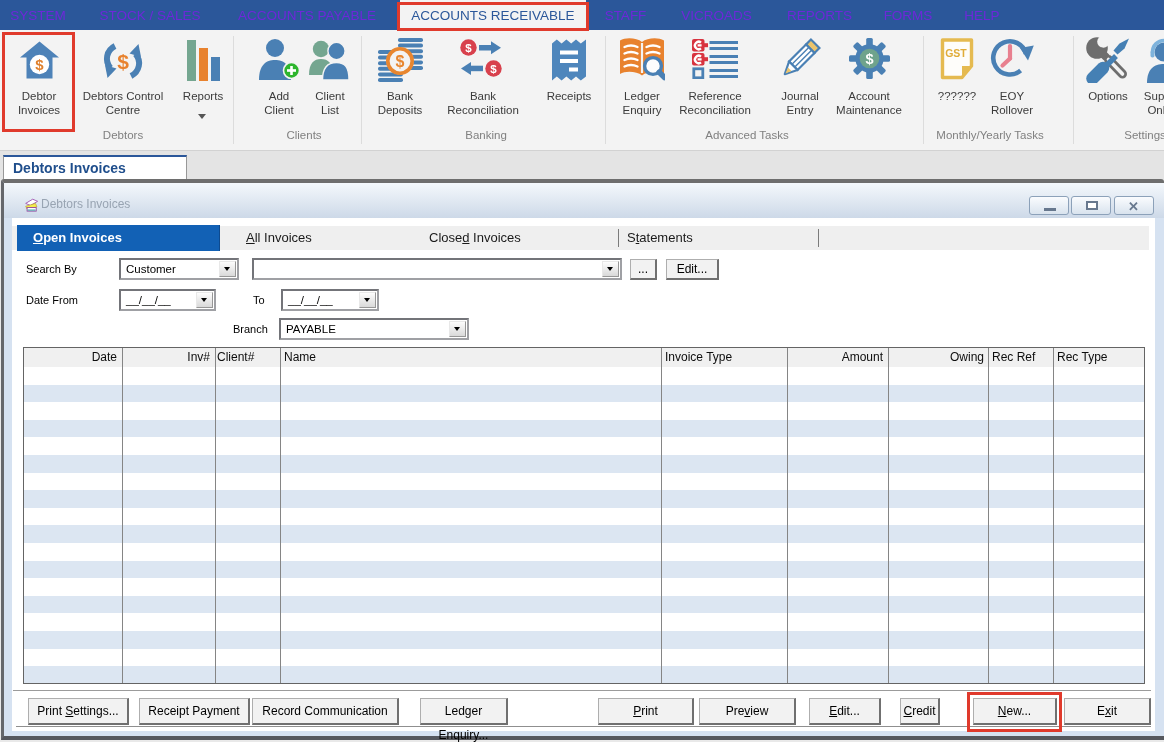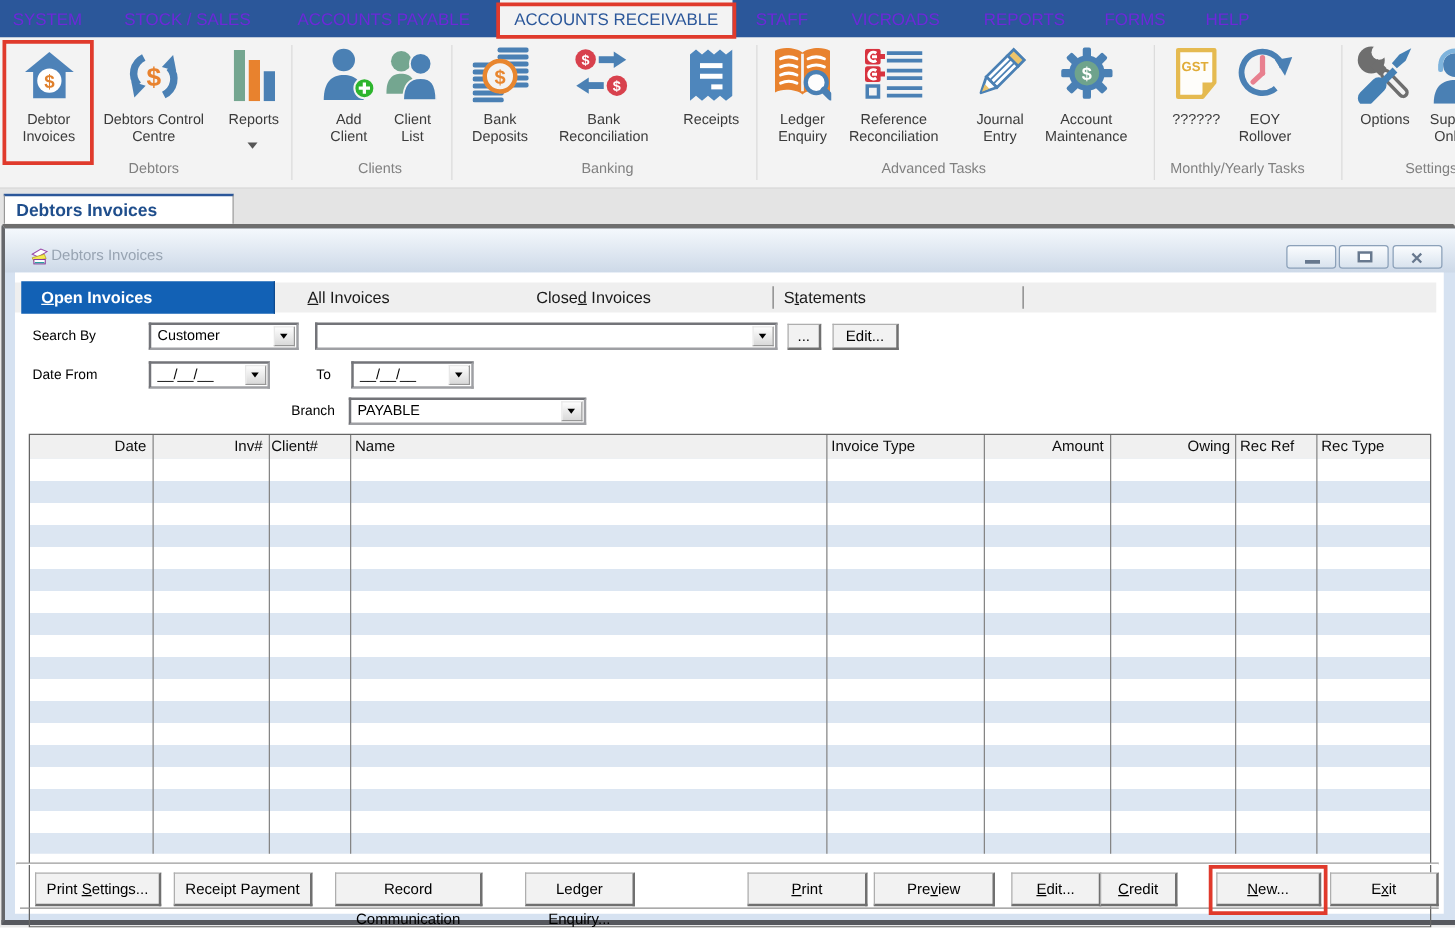--- a/index.html
+++ b/index.html
@@ -30,21 +30,21 @@
 #itabsel{left:17px;top:225px;width:203px;height:26px;background:#1261b5;color:#fff;font-weight:bold;font-size:13px;line-height:26px;padding-left:16px;border-right:1px solid #0d4a8f}
 .itsep{top:229px;width:1px;height:18px;background:#7b7b7b}
 
 .flbl{font-size:11px;color:#000}
 .combo{background:#fff;border:2px solid;border-color:#737479 #9fa0a4 #9fa0a4 #737479}
 .cbtn{position:absolute;right:1px;top:1px;bottom:1px;width:17px;background:linear-gradient(#fdfdfd,#d9d9d9);border:1px solid #979797;border-top-color:#e8e8e8;border-left-color:#e8e8e8}
 .tri{position:absolute;left:50%;top:50%;margin-left:-3.5px;margin-top:-2px;width:0;height:0;border-left:3.5px solid transparent;border-right:3.5px solid transparent;border-top:4.5px solid #000}
 .ctext{position:absolute;left:5px;top:3px;font-size:11.5px;color:#000;white-space:pre}
 .btn{background:#f2f2f2;border-top:1px solid #aeaeae;border-left:1px solid #aeaeae;border-right:2px solid #707070;border-bottom:2px solid #707070;font-size:12px;color:#000;text-align:center}
 
-#tbl{left:23px;top:347px;width:1122px;height:395px;border:1px solid #646464}
+#tbl{left:23px;top:347px;width:1122px;height:337px;border:1px solid #646464}
 #thead{left:0;top:0;width:1120px;height:19px;background:#f0f0f0}
 #tbody{left:0;top:19px;width:1120px;height:316px;background:repeating-linear-gradient(#ffffff 0px,#ffffff 17.6px,#dce6f2 17.6px,#dce6f2 35.2px)}
 .vln{top:0;width:1px;height:335px;background:#858585}
 .hcell{top:2px;font-size:12px;color:#0d0d0d}
 
 #groove{left:13px;top:690px;width:1138px;height:2px;background:#9b9b9b;border-bottom:1px solid #fff}
 .bbtn{top:698px;height:27px;line-height:24px}
 
 .red{border:3px solid #e03a2c}
 u{text-decoration:underline}
@@ -343,24 +343,24 @@
   <div class="a hcell" style="left:866px;width:94px;text-align:right">Owing</div>
   <div class="a hcell" style="left:968px">Rec Ref</div>
   <div class="a hcell" style="left:1033px">Rec Type</div>
 </div>
 
 <div id="groove" class="a"></div>
 <div class="a" style="left:16px;top:726px;width:1135px;height:1px;background:#8f8f8f"></div>
 
 <div class="a btn bbtn" style="left:28px;width:101px">Print <u>S</u>ettings...</div>
 <div class="a btn bbtn" style="left:139px;width:111px">Receipt Payment</div>
-<div class="a btn bbtn" style="left:268px;width:118px">Record Communication</div>
+<div class="a btn bbtn" style="left:252px;width:147px">Record Communication</div>
 <div class="a btn bbtn" style="left:420px;width:88px">Ledger Enquiry...</div>
 <div class="a btn bbtn" style="left:598px;width:96px"><u>P</u>rint</div>
 <div class="a btn bbtn" style="left:699px;width:97px">Pre<u>v</u>iew</div>
 <div class="a btn bbtn" style="left:809px;width:72px"><u>E</u>dit...</div>
-<div class="a btn bbtn" style="left:880px;width:62px"><u>C</u>redit</div>
+<div class="a btn bbtn" style="left:900px;width:40px"><u>C</u>redit</div>
 <div class="a btn bbtn" style="left:973px;width:84px"><u>N</u>ew...</div>
 <div class="a btn bbtn" style="left:1064px;width:87px">E<u>x</u>it</div>
 
 <div class="a red" style="left:397px;top:2px;width:192px;height:29px"></div>
 <div class="a red" style="left:2px;top:32px;width:73px;height:100px"></div>
 <div class="a red" style="left:967px;top:692px;width:95px;height:40px"></div>
 
 </body></html>

